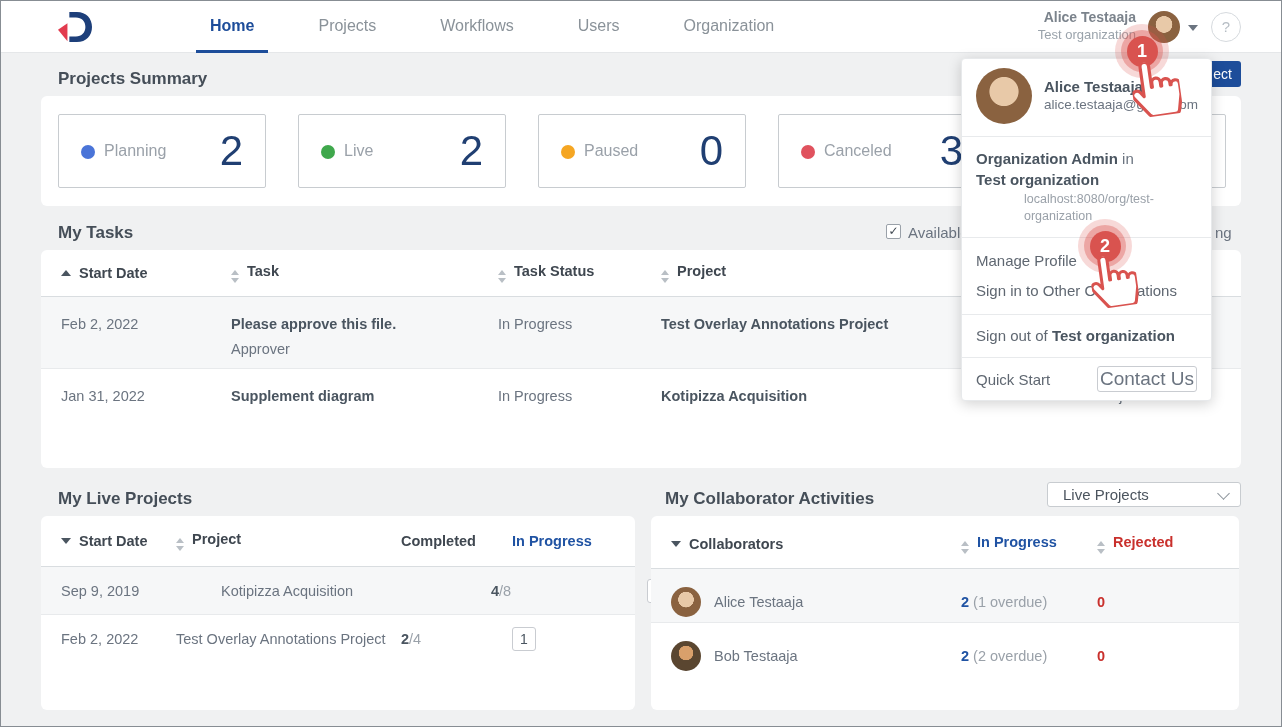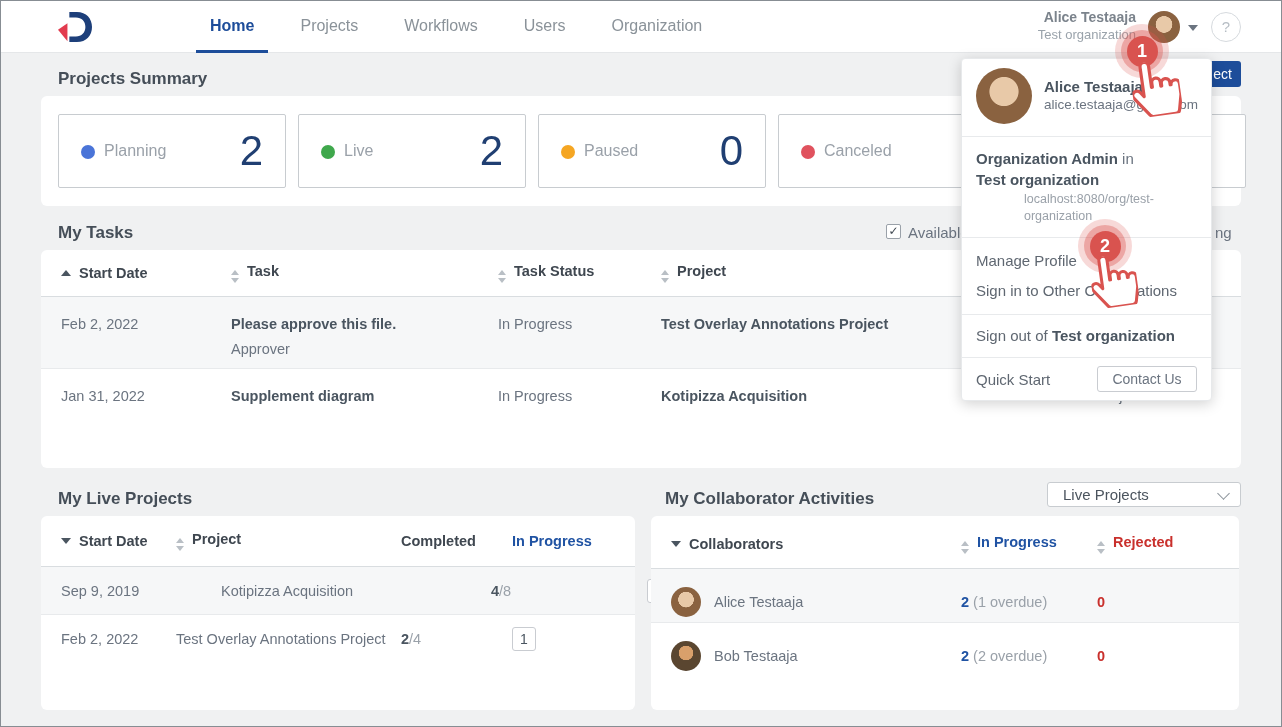--- a/index.html
+++ b/index.html
@@ -3,40 +3,40 @@
 <meta charset="utf-8">
 <style>
   html,body{margin:0;padding:0;background:#fff;}
   .app{position:relative;width:1282px;height:727px;background:#f0f1f2;overflow:hidden;
        font-family:"Liberation Sans","DejaVu Sans",sans-serif;box-sizing:border-box;border:1px solid #878d93;}
   .app *{box-sizing:border-box;}
 
   
   .topbar{position:absolute;left:0;top:0;width:1282px;height:52px;background:#fff;border-bottom:1px solid #e5e7e9;}
   .logo{position:absolute;left:55px;top:9px;width:38px;height:34px;}
-  .nav{position:absolute;left:195px;top:0;height:52px;display:flex;gap:18px;}
+  .nav{position:absolute;left:195px;top:0;height:52px;display:flex;gap:36px;}
   .nav-item{height:52px;line-height:50px;padding:0 14px;font-size:16px;color:#8a9299;cursor:pointer;}
   .nav-item.active{color:#1d4d9a;font-weight:700;border-bottom:3px solid #1d4d9a;}
   .hdr-user{position:absolute;left:990px;top:8px;width:145px;text-align:right;line-height:17px;cursor:pointer;}
   .hdr-user .nm{font-size:14px;font-weight:700;color:#7b838c;}
   .hdr-user .og{font-size:13px;color:#9aa3ab;}
   .hdr-avatar{position:absolute;left:1147px;top:10px;width:32px;height:32px;border-radius:50%;cursor:pointer;}
   .caret-down{position:absolute;left:1187px;top:24px;width:0;height:0;border-left:5px solid transparent;border-right:5px solid transparent;border-top:6px solid #6b7480;cursor:pointer;}
   .help-btn{position:absolute;left:1210px;top:11px;width:30px;height:30px;border:1.5px solid #d6dade;border-radius:50%;
             color:#b6bdc4;font-size:15px;text-align:center;line-height:27px;background:#fff;cursor:pointer;}
 
   .avatar-alice{background:radial-gradient(circle at 50% 42%,#e8c9a8 0 33%,#8a6240 35% 72%,#6b4a30 100%);}
   .avatar-bob{background:radial-gradient(circle at 50% 40%,#d9a06b 0 30%,#5a4630 32% 70%,#3a2c20 100%);}
 
   
   .h1{position:absolute;font-size:17px;font-weight:700;color:#454e58;}
   .panel{position:absolute;background:#fff;border-radius:6px;}
 
   
-  .card{position:absolute;top:18px;width:228px;height:74px;border:1px solid #c8ccd0;border-radius:2px;background:#fff;}
+  .card{position:absolute;top:18px;width:208px;height:74px;border:1px solid #c8ccd0;border-radius:2px;background:#fff;}
   .card .dot{position:absolute;left:22px;top:30px;width:14px;height:14px;border-radius:50%;}
   .card .lbl{position:absolute;left:45px;top:27px;font-size:16px;color:#9aa1a9;}
   .card .val{position:absolute;right:22px;top:0;height:74px;line-height:72px;font-size:42px;font-weight:400;color:#203f72;}
 
   
   .sorters{display:inline-flex;flex-direction:column;gap:3px;margin-right:8px;vertical-align:1px;}
   .tri-u{width:0;height:0;border-left:4px solid transparent;border-right:4px solid transparent;border-bottom:5px solid #b9bfc5;}
   .tri-d{width:0;height:0;border-left:4px solid transparent;border-right:4px solid transparent;border-top:5px solid #b9bfc5;}
   .tri-solid-u{width:0;height:0;border-left:5px solid transparent;border-right:5px solid transparent;border-bottom:6px solid #4a5560;margin-right:8px;display:inline-block;vertical-align:2px;}
   .tri-solid-d{width:0;height:0;border-left:5px solid transparent;border-right:5px solid transparent;border-top:6px solid #4a5560;margin-right:8px;display:inline-block;vertical-align:2px;}
@@ -93,21 +93,21 @@
   .menu-org{border-top:1px solid #e8eaec;padding:11px 14px 12px 14px;}
   .menu-org .l1{font-size:15px;color:#6b7480;line-height:21px;}
   .menu-org .l1 b{color:#4a5560;}
   .menu-org .l2{font-size:15px;font-weight:700;color:#4a5560;line-height:21px;}
   .menu-org .url{font-size:12.5px;color:#9aa1a9;line-height:17px;margin-top:1px;padding-left:48px;}
   .menu-items{border-top:1px solid #e8eaec;padding:8px 0;}
   .menu-item{height:30px;line-height:30px;padding:0 14px;font-size:15px;color:#5f6771;cursor:pointer;white-space:nowrap;}
   .menu-signout{border-top:1px solid #e8eaec;padding:6px 0;}
   .menu-foot{border-top:1px solid #e8eaec;height:43px;display:flex;align-items:center;justify-content:space-between;padding:0 14px;}
   .menu-foot .qs{font-size:15px;color:#5f6771;cursor:pointer;}
-  .contact-btn{width:100px;height:26px;border:1px solid #c9ccd1;border-radius:3px;background:#fff;color:#6b7480;font-size:14px;
+  .contact-btn{width:100px;height:26px;border:1px solid #c9ccd1;border-radius:3px;background:#fff;color:#6b7480;font-size:19px;
                text-align:center;line-height:24px;cursor:pointer;}
 
   
   .anno{position:absolute;z-index:60;pointer-events:none;}
   .halo-o{width:54px;height:54px;border-radius:50%;background:rgba(217,83,79,.22);display:flex;align-items:center;justify-content:center;}
   .halo-m{width:42px;height:42px;border-radius:50%;background:rgba(217,83,79,.38);display:flex;align-items:center;justify-content:center;}
   .badge-core{width:31px;height:31px;border-radius:50%;background:#d9534f;color:#fff;font-size:18px;font-weight:700;
               text-align:center;line-height:31px;}
   .hand svg{display:block;}
 </style>

